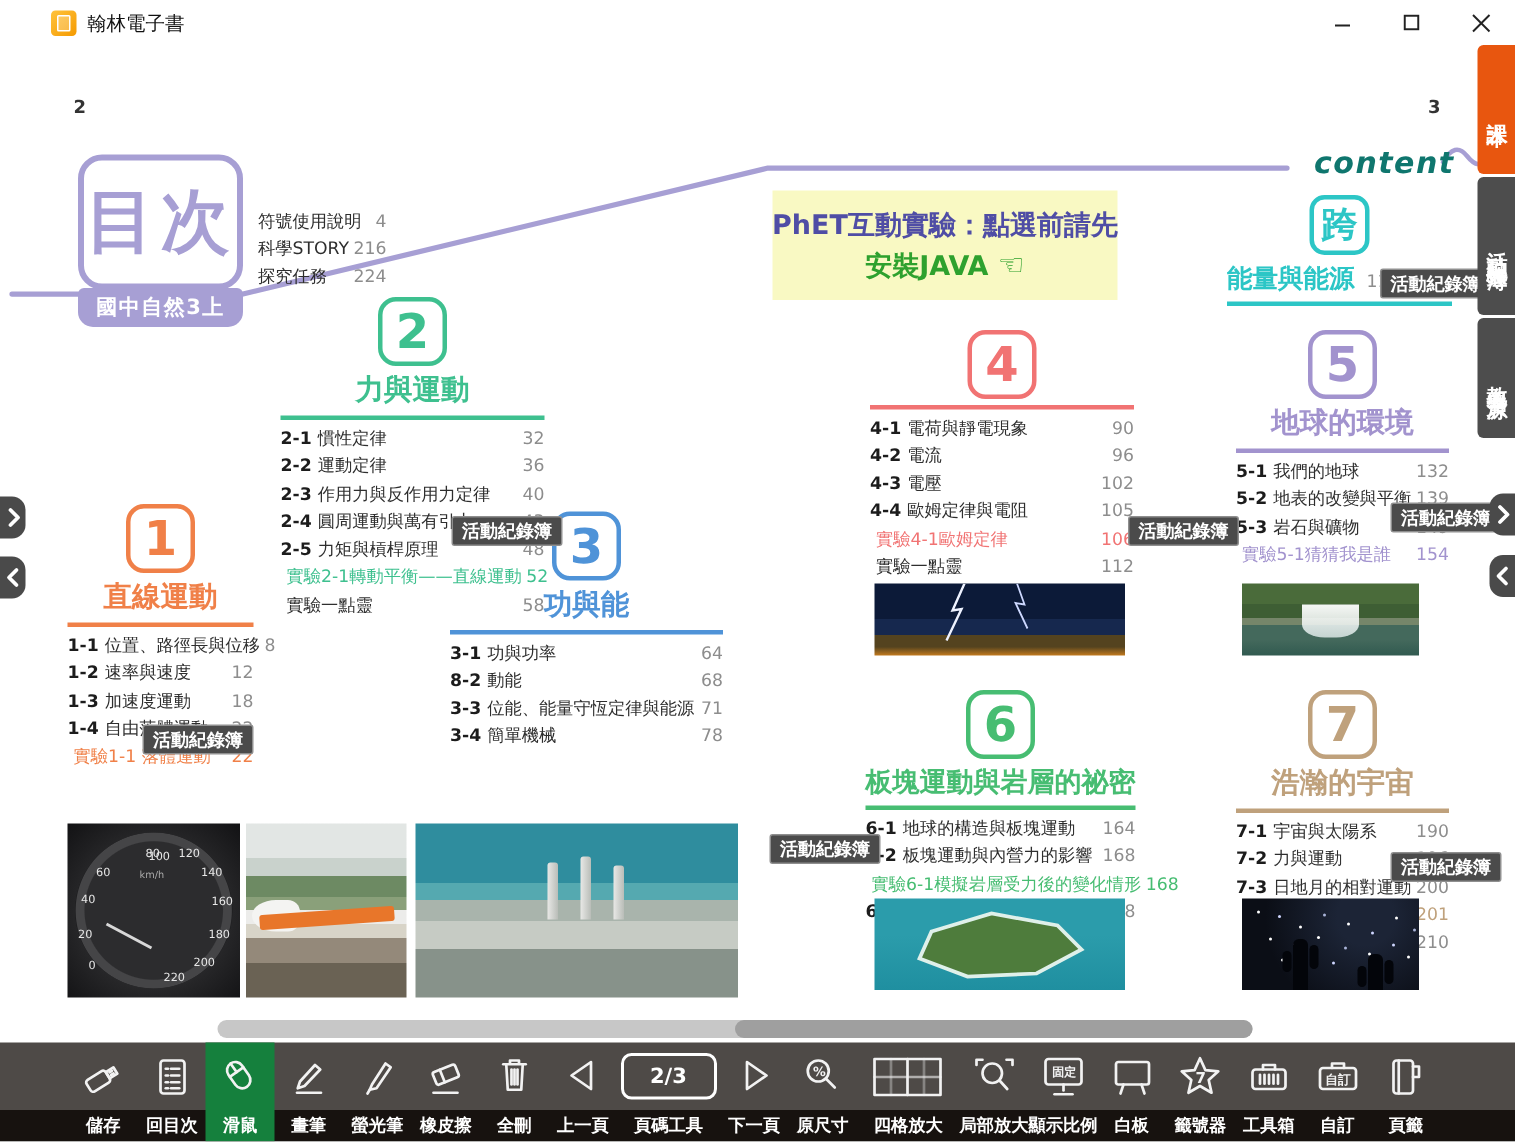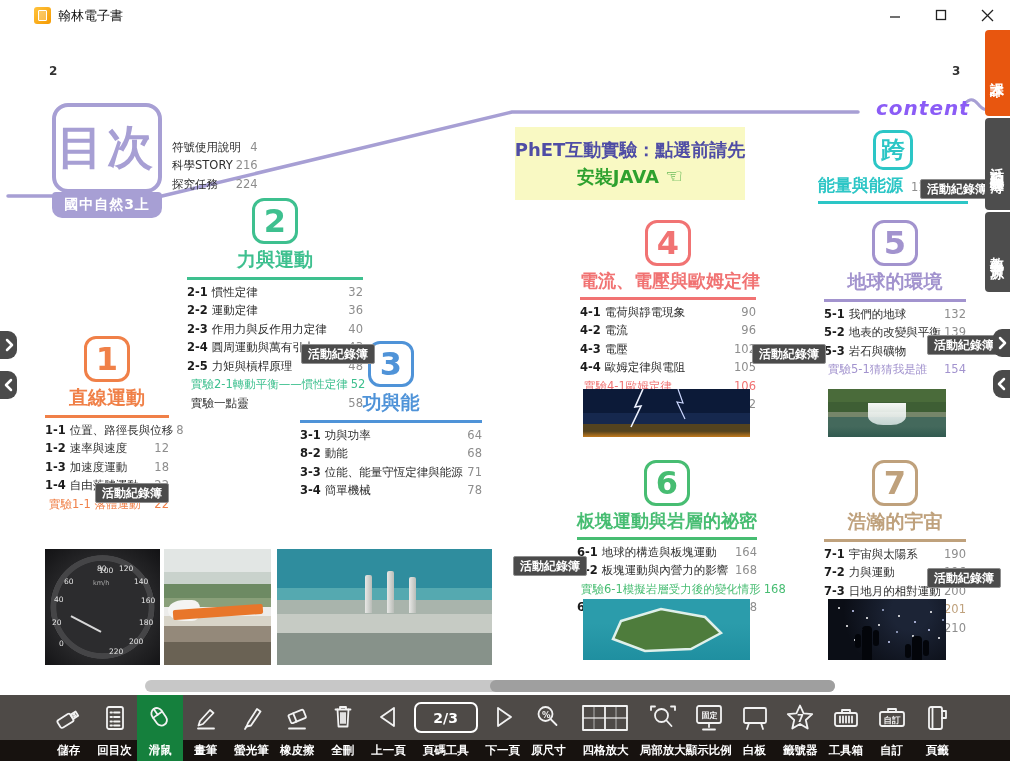--- a/index.html
+++ b/index.html
@@ -20,21 +20,21 @@
   .deco{position:absolute;left:0;top:30px;pointer-events:none;}
   .toc-box{position:absolute;left:52px;top:103px;width:110px;height:90px;border:4px solid #a79fd4;border-radius:16px;
            display:flex;align-items:center;justify-content:center;background:#fff;}
   .toc-box span{font-size:46px;font-weight:bold;color:#a79fd4;letter-spacing:4px;}
   .toc-sub{position:absolute;left:52px;top:192px;width:110px;height:26px;background:#a79fd4;border-radius:4px 4px 10px 10px;
            color:#fff;font-size:14px;font-weight:bold;display:flex;align-items:center;justify-content:center;letter-spacing:1px;}
   .front{position:absolute;left:172px;top:131px;font-size:12.5px;color:#222;}
   .front .row{margin:3px 0;display:flex;}
   .front .pg{margin-left:6px;color:#333;}
   .content-word{position:absolute;left:876px;top:96px;font-size:20px;font-weight:bold;font-style:italic;
-                color:#8b5cf6;letter-spacing:1px;}
+                color:#0f766e;letter-spacing:1px;}
   .notice{position:absolute;left:515px;top:127px;width:230px;height:73px;background:#f9f9c3;
           display:flex;flex-direction:column;align-items:center;justify-content:center;gap:2px;}
   .notice .l1{color:#4f4da5;font-size:18px;font-weight:bold;white-space:nowrap;}
   .notice .l2{color:#2ea12e;font-size:18px;font-weight:bold;}
   .notice .hand{font-weight:normal;font-size:20px;}
   
   .chapter{position:absolute;}
   .ch-num{width:46px;height:46px;border:3.5px solid var(--c);border-radius:12px;margin:0 auto 3px;
           display:flex;align-items:center;justify-content:center;background:#fff;}
   .ch-num span{font-size:32px;font-weight:bold;color:var(--c);}
@@ -258,21 +258,21 @@
   </div>
 
   <div class="row">
     <span class="no">2-5</span>
     <span class="lbl">力矩與槓桿原理</span>
     <span class="pg">48</span>
   </div>
 
   <div class="row accent">
     <span class="no"></span>
-    <span class="lbl">實驗2-1轉動平衡——慣性定律</span>
+    <span class="lbl">實驗2-1轉動平衡——直線運動</span>
     <span class="pg">52</span>
   </div>
 
   <div class="row">
     <span class="no"></span>
     <span class="lbl">實驗一點靈</span>
     <span class="pg">58</span>
   </div>
 </div>
   </section>
@@ -307,21 +307,20 @@
     <span class="lbl">簡單機械</span>
     <span class="pg">78</span>
   </div>
 </div>
   </section>
 
   <section class="chapter" style="left: 580px; top: 220px; width: 176px; --c: #f17373;">
     <div class="ch-num">
         <span>4</span>
       </div>
-    <h2 class="ch-title long">電流、電壓與歐姆定律</h2>
     <div class="ch-rule"></div>
     <div class="ch-items">
   <div class="row">
     <span class="no">4-1</span>
     <span class="lbl">電荷與靜電現象</span>
     <span class="pg">90</span>
   </div>
 
   <div class="row">
     <span class="no">4-2</span>

